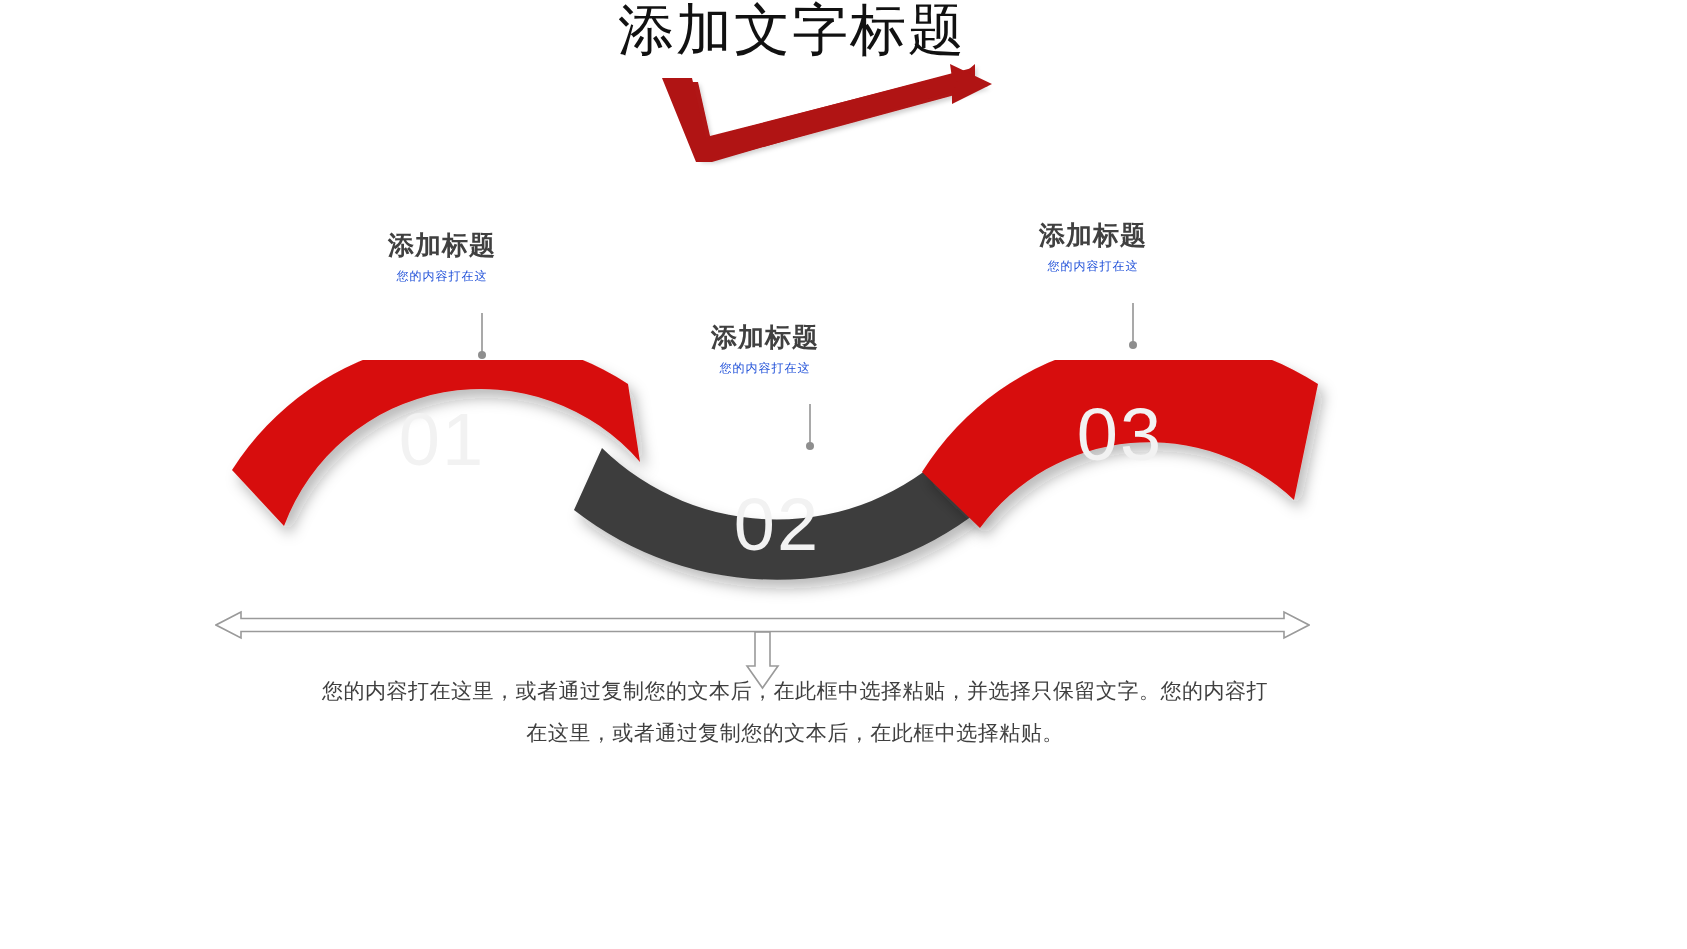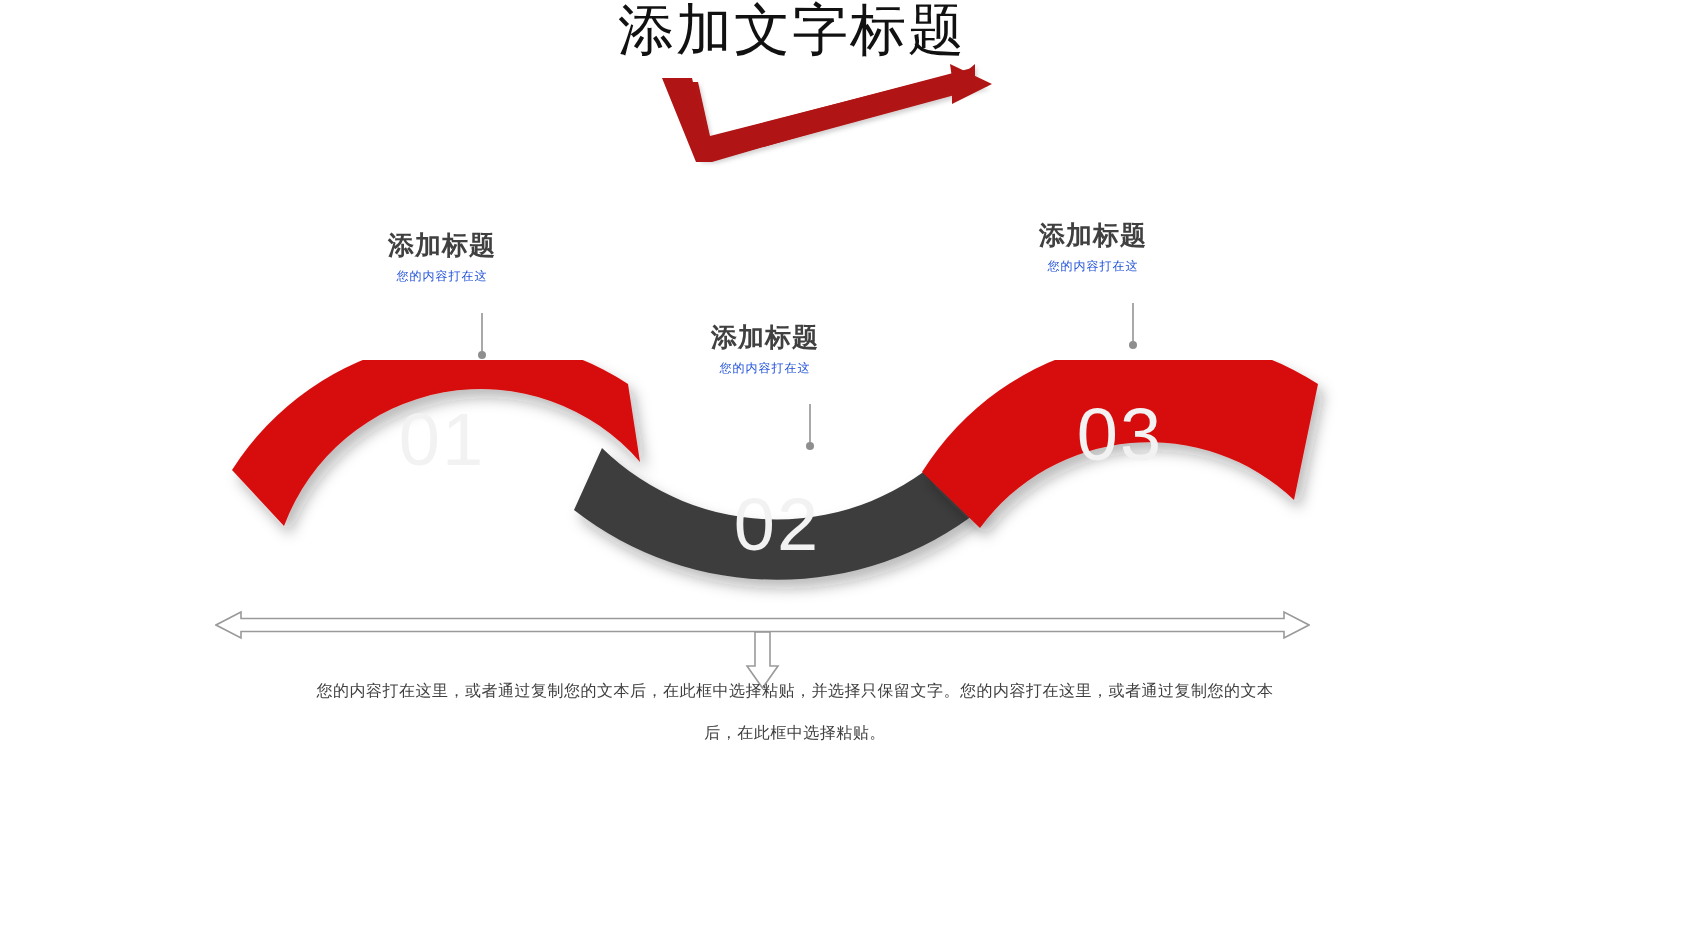--- a/index.html
+++ b/index.html
@@ -122,21 +122,21 @@
     height: 92px;
   }
 
   
   #body-copy {
     position: absolute;
     left: 315px;
     top: 670px;
     width: 960px;
     text-align: center;
-    font-size: 16px;
+    font-size: 21px;
     line-height: 42px;
     color: #3f3f3f;
     letter-spacing: 0.5px;
   }
 </style>
 </head>
 <body>
 
 <div id="stage">
 

